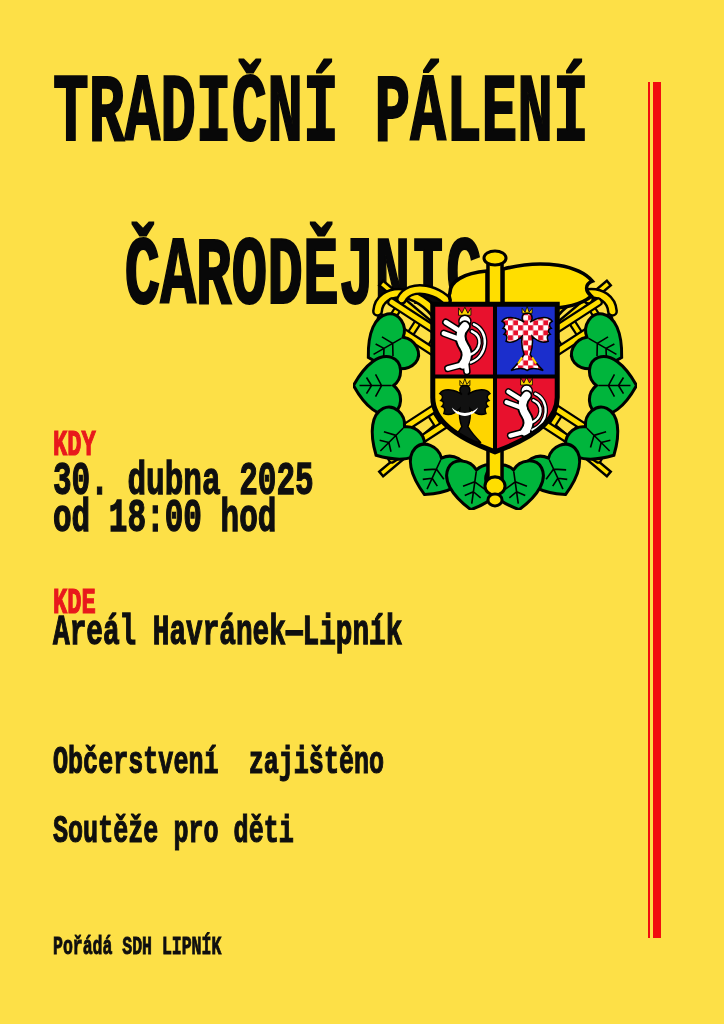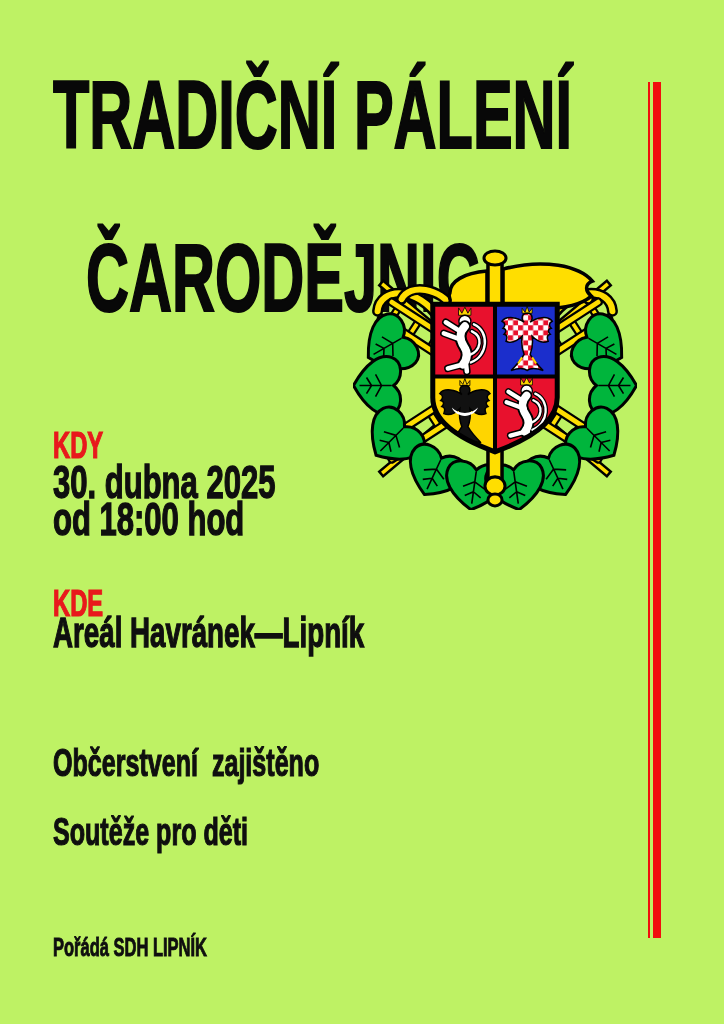--- a/index.html
+++ b/index.html
@@ -1,18 +1,18 @@
 <!DOCTYPE html>
 <html><head>
 <meta charset="utf-8">
 <style>
   html,body{margin:0;padding:0;background:#ffffff;}
   .poster{
-    position:relative;width:724px;height:1024px;background:#bef264;
-    overflow:hidden;font-family:Liberation Sans, sans-serif;color:#0f0f0f;
+    position:relative;width:724px;height:1024px;background:#fde047;
+    overflow:hidden;font-family:Liberation Mono, monospace;color:#0f0f0f;
   }
   .abs{position:absolute;}
   .cz{display:inline-block;transform-origin:0 0;white-space:pre;font-weight:bold;line-height:1;}
   .title{
     left:53px;top:74px;font-size:96px;line-height:0.85;font-weight:bold;
     transform:scaleX(0.62);transform-origin:0 0;color:#080808;
     -webkit-text-stroke:2px #080808;letter-spacing:0;white-space:pre;
   }
   .red-label{color:#e8191c;font-size:36px;transform:scaleX(0.66);-webkit-text-stroke:1.2px #e8191c;}
   .big-line{font-size:47px;transform:scaleX(0.66);-webkit-text-stroke:1.4px #0f0f0f;}

